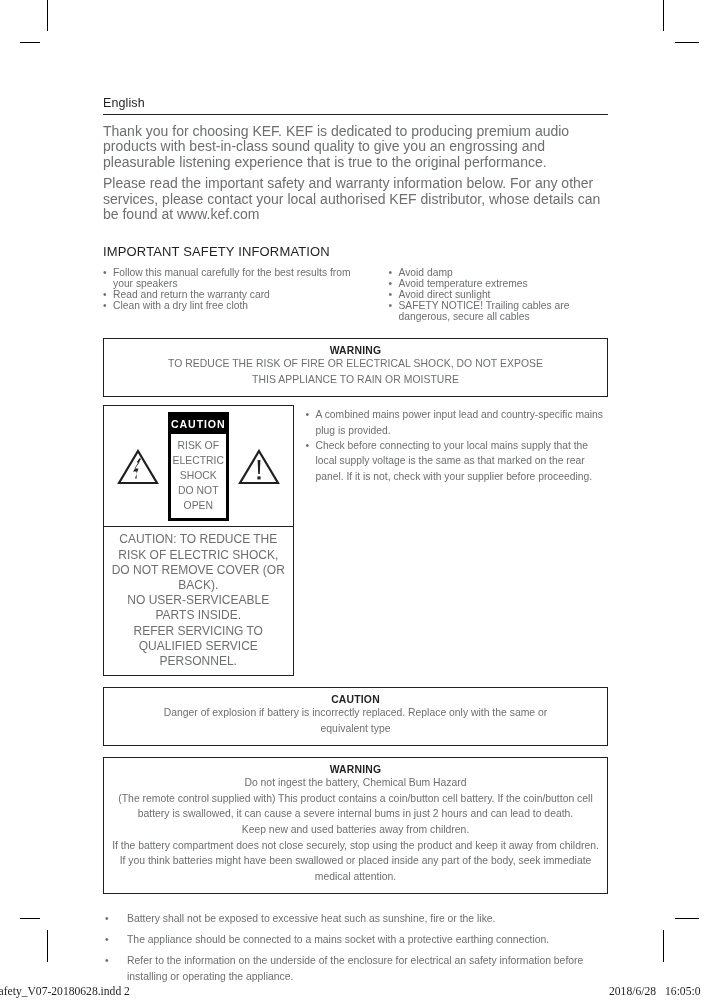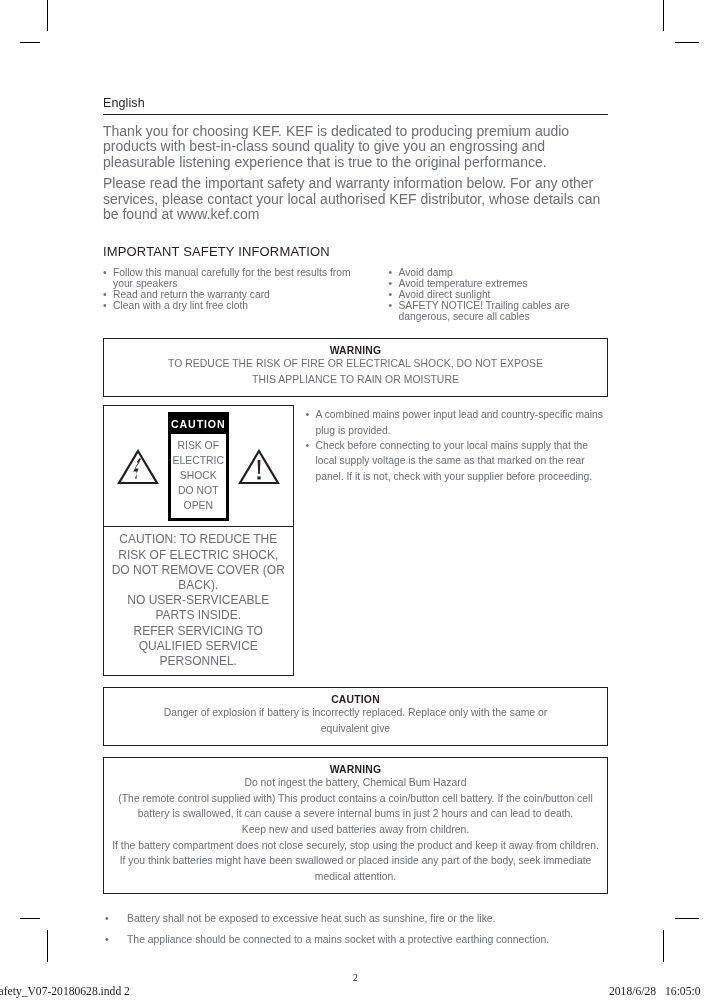--- a/index.html
+++ b/index.html
@@ -333,35 +333,36 @@
         <li>A combined mains power input lead and country-specific mains plug is provided.</li>
         <li>Check before connecting to your local mains supply that the local supply voltage is the same as that marked on the rear panel. If it is not, check with your supplier before proceeding.</li>
       </ul>
     </div>
 
   </div>
 
   <div class="box battery-caution">
     <div class="box-heading">CAUTION</div>
     <div class="box-body">Danger of explosion if battery is incorrectly replaced. Replace only with the same or</div>
-    <div class="box-body">equivalent give</div>
+    <div class="box-body">equivalent type</div>
   </div>
 
   <div class="box battery-warning">
     <div class="box-heading">WARNING</div>
     <div class="box-body">Do not ingest the battery, Chemical Bum Hazard</div>
     <div class="box-body">(The remote control supplied with) This product contains a coin/button cell battery. If the coin/button cell battery is swallowed, it can cause a severe internal bums in just 2 hours and can lead to death.</div>
     <div class="box-body">Keep new and used batteries away from children.</div>
     <div class="box-body">If the battery compartment does not close securely, stop using the product and keep it away from children.</div>
     <div class="box-body">If you think batteries might have been swallowed or placed inside any part of the body, seek immediate medical attention.</div>
   </div>
 
   <ul class="tail-list">
     <li>Battery shall not be exposed to excessive heat such as sunshine, fire or the like.</li>
     <li>The appliance should be connected to a mains socket with a protective earthing connection.</li>
+    <li>Refer to the information on the underside of the enclosure for electrical an safety information before installing or operating the appliance.</li>
   </ul>
 
   <div class="page-number">2</div>
 
 </div>
 
 <div class="footer-slug">
   <span class="slug-left">safety_V07-20180628.indd   2</span>
   <span class="slug-right">
     <span>2018/6/28</span><span class="slug-gap"></span><span>16:05:0</span>

